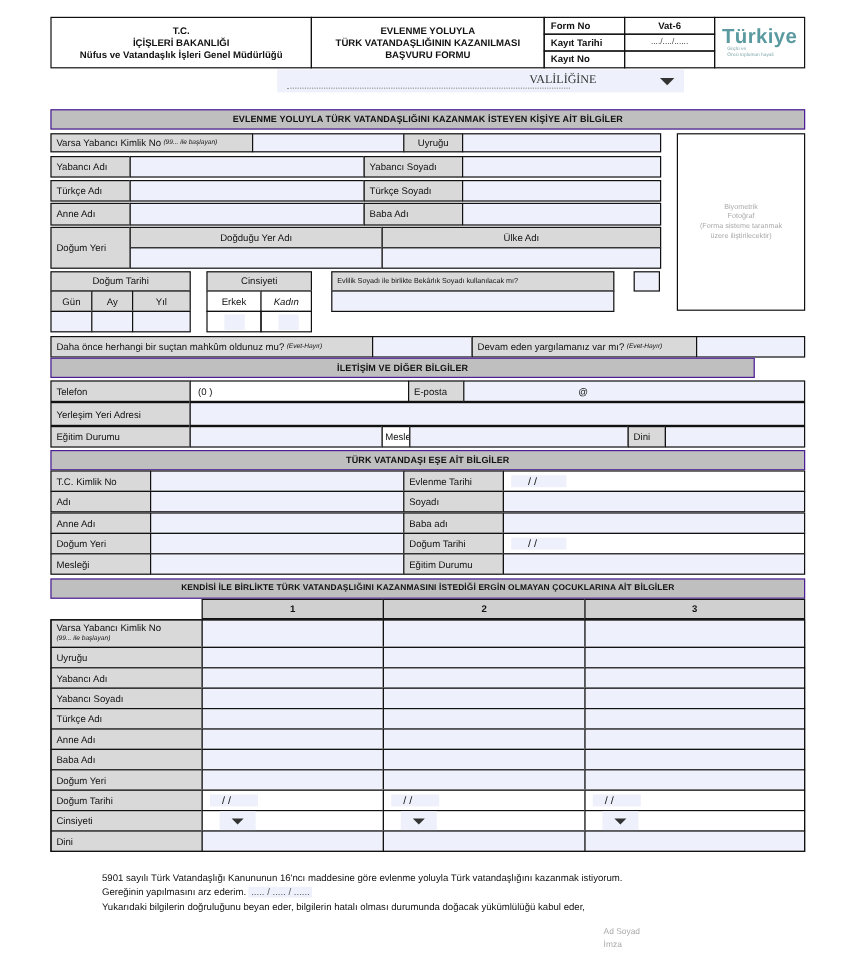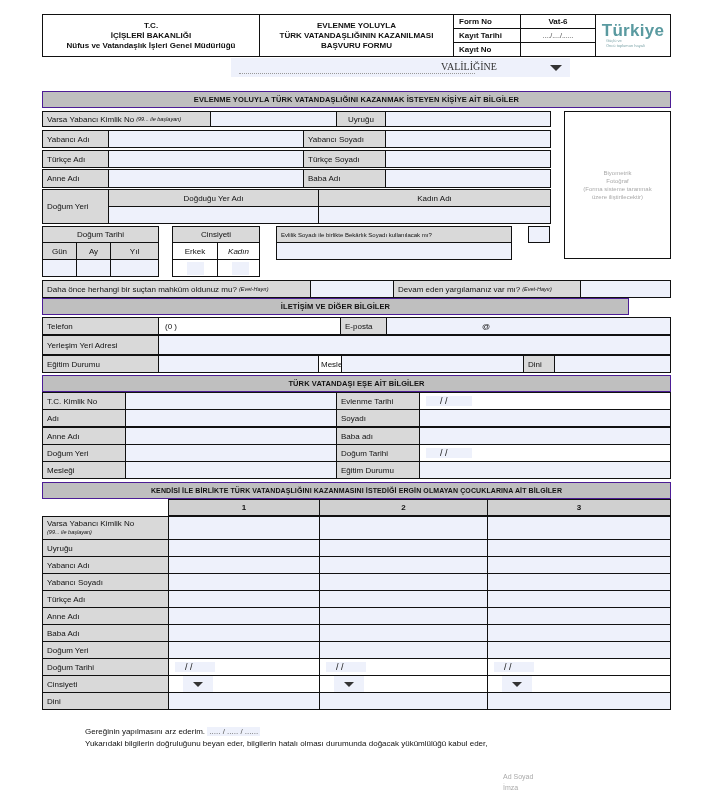--- a/index.html
+++ b/index.html
@@ -71,21 +71,21 @@
 <div class="lbl" style="left:303px;top:150px;width:83px;height:18px;">Türkçe Soyadı</div>
 <div class="fld" style="left:385px;top:150px;width:166px;height:18px;"></div>
 
 <div class="lbl" style="left:42px;top:169px;width:67px;height:19px;">Anne Adı</div>
 <div class="fld" style="left:108px;top:169px;width:196px;height:19px;"></div>
 <div class="lbl" style="left:303px;top:169px;width:83px;height:19px;">Baba Adı</div>
 <div class="fld" style="left:385px;top:169px;width:166px;height:19px;"></div>
 
 <div class="lbl" style="left:42px;top:189px;width:67px;height:35px;">Doğum Yeri</div>
 <div class="lbl c" style="left:108px;top:189px;width:211px;height:18px;">Doğduğu Yer Adı</div>
-<div class="lbl c" style="left:318px;top:189px;width:233px;height:18px;">Kadın Adı</div>
+<div class="lbl c" style="left:318px;top:189px;width:233px;height:18px;">Ülke Adı</div>
 <div class="fld" style="left:108px;top:206px;width:211px;height:18px;"></div>
 <div class="fld" style="left:318px;top:206px;width:233px;height:18px;"></div>
 
 <div class="box" style="left:564px;top:111px;width:107px;height:148px;display:flex;flex-direction:column;align-items:center;justify-content:center;font-size:6px;color:#aaa;line-height:8px;text-align:center;">
   <div>Biyometrik</div>
   <div>Fotoğraf</div>
   <div>(Forma sisteme taranmak</div>
   <div>üzere iliştirilecektir)</div>
 </div>
 
@@ -240,20 +240,21 @@
       </span>
     </div>
     <div class="lbl" style="left:42px;top:692px;width:127px;height:18px;">Dini</div>
     <div class="fld " style="left:168px;top:692px;width:152px;height:18px;padding-left:0;"></div>
     <div class="fld " style="left:319px;top:692px;width:169px;height:18px;padding-left:0;"></div>
     <div class="fld " style="left:487px;top:692px;width:184px;height:18px;padding-left:0;"></div>
     <div class="box" style="left:42px;top:516px;width:629px;height:194px;border-width:1.5px;pointer-events:none;background:transparent;"></div>
   </div>
 
 <div class="abs" style="left:85px;top:726px;width:520px;font-size:8px;line-height:12px;color:#111;">
+  <div>5901 sayılı Türk Vatandaşlığı Kanununun 16'ncı maddesine göre evlenme yoluyla Türk vatandaşlığını kazanmak istiyorum.</div>
   <div>
     <span>Gereğinin yapılmasını arz ederim.</span>
     <span style="background:#eef1fb;color:#555;padding:0 2px;">..... / ..... / ......</span>
   </div>
   <div>Yukarıdaki bilgilerin doğruluğunu beyan eder, bilgilerin hatalı olması durumunda doğacak yükümlülüğü kabul eder,</div>
 </div>
 <div class="abs" style="left:503px;top:771px;font-size:7px;color:#aaa;line-height:11px;">
   <div>Ad Soyad</div>
   <div>İmza</div>
 </div>

